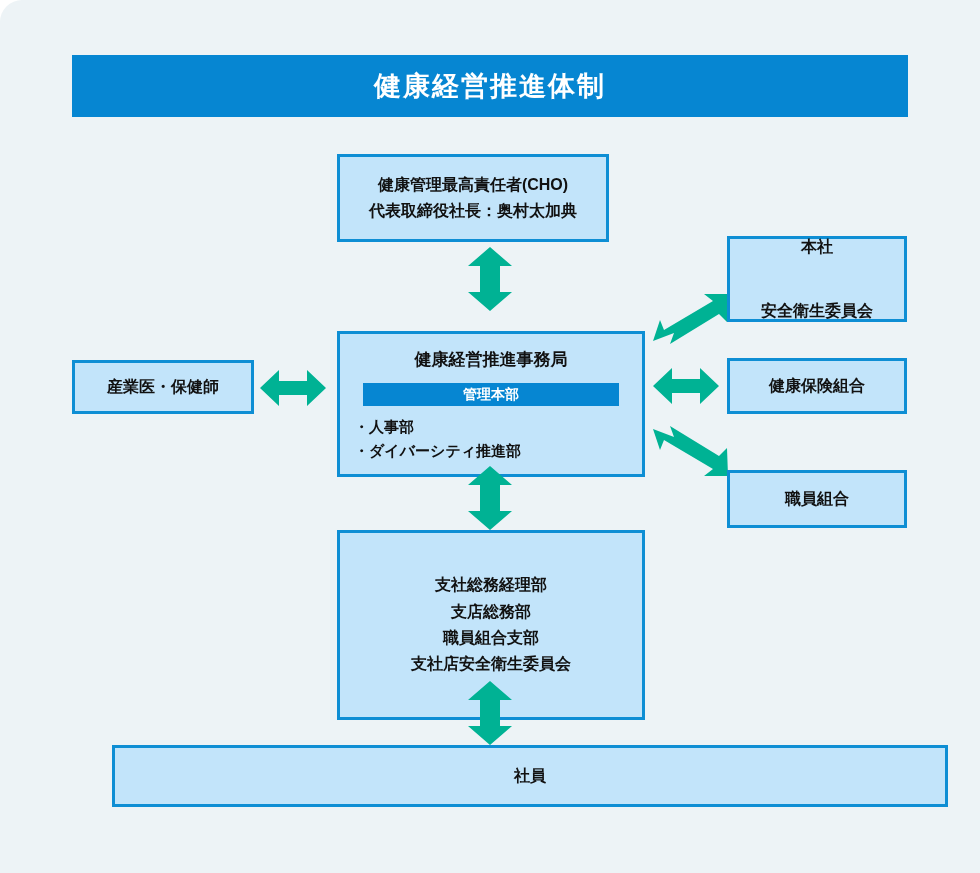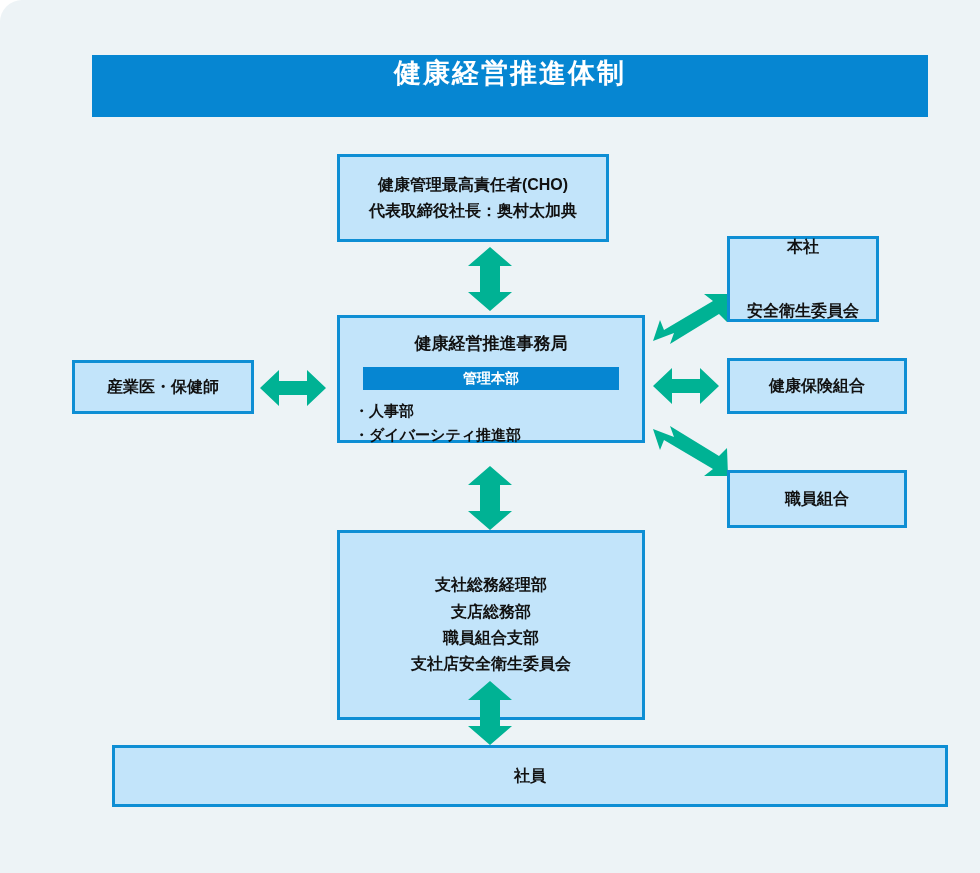--- a/index.html
+++ b/index.html
@@ -25,22 +25,22 @@
 
   
   .header-bar {
     position: absolute;
     left: 72px;
     top: 55px;
     width: 836px;
     height: 62px;
     background: #0686d2;
     display: flex;
+    align-items: center;
     justify-content: center;
-    margin-left: 20px;
   }
   .header-bar .title {
     color: #ffffff;
     font-size: 27px;
     font-weight: bold;
     letter-spacing: 2px;
   }
 
   
   .node {
@@ -55,26 +55,26 @@
     color: #111111;
     font-size: 16px;
     font-weight: bold;
     line-height: 1.65;
     text-align: center;
   }
   .node .line { display: block; white-space: nowrap; }
 
   
   #node-cho      { left: 337px; top: 154px; width: 272px; height: 88px; }
-  #node-office   { left: 337px; top: 315px; width: 308px; height: 128px;
+  #node-office   { left: 337px; top: 331px; width: 308px; height: 146px;
                    justify-content: flex-start; padding-top: 12px; }
   #node-branch   { left: 337px; top: 530px; width: 308px; height: 190px; }
   #node-employee { left: 72px;  top: 745px; width: 836px; height: 62px; margin-left: 40px; }
   #node-doctor   { left: 72px;  top: 360px; width: 182px; height: 54px; }
-  #node-safety   { left: 727px; top: 236px; width: 152px; height: 86px; gap: 37px; }
+  #node-safety   { left: 727px; top: 236px; width: 180px; height: 86px; gap: 37px; }
   #node-insurance{ left: 727px; top: 358px; width: 180px; height: 56px; }
   #node-union    { left: 727px; top: 470px; width: 180px; height: 58px; }
 
   
   .office-title {
     font-size: 17px;
     font-weight: bold;
     margin-bottom: 9px;
   }
   

